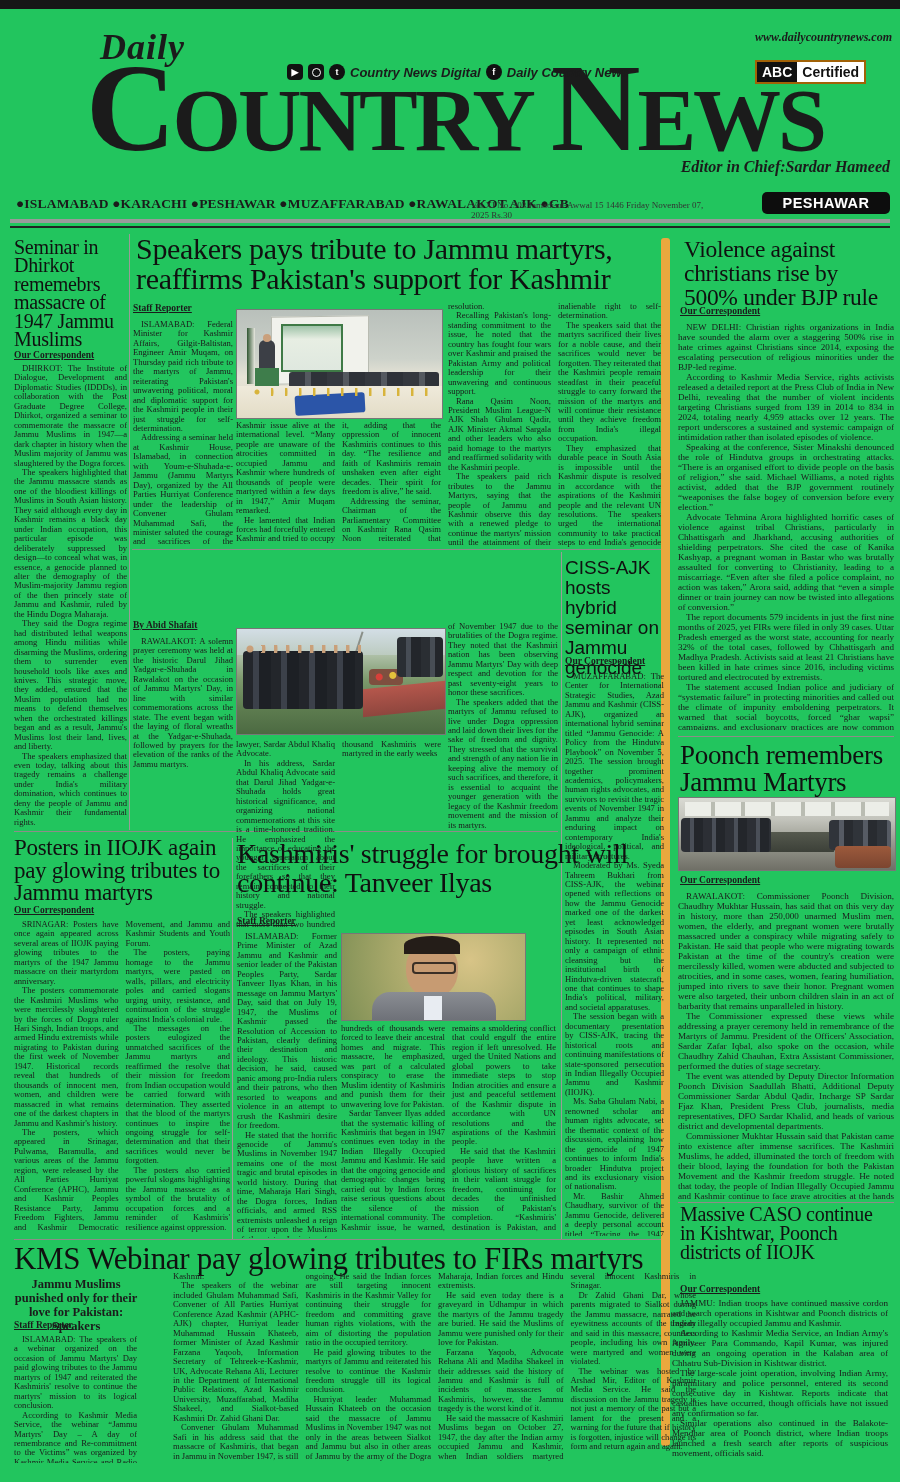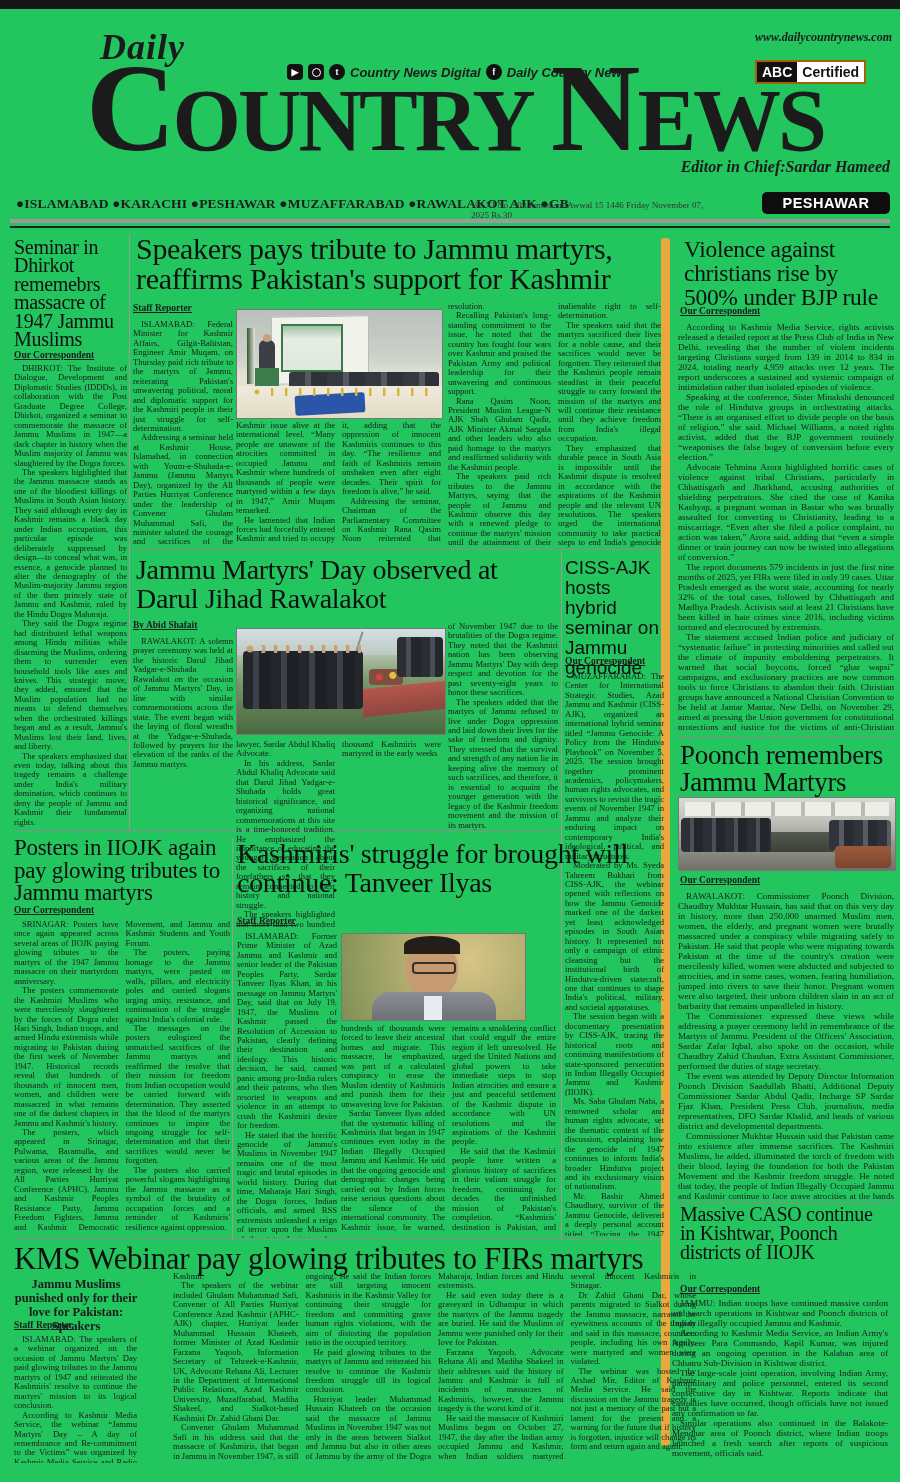--- a/index.html
+++ b/index.html
@@ -134,21 +134,20 @@
     </div>
   <div class="abs body-region two-col cont" style="left:448px;top:302px;width:213px;height:246px;">
       <p>resolution.</p>
       <p>Recalling Pakistan's long-standing commitment to the issue, he noted that the country has fought four wars over Kashmir and praised the Pakistan Army and political leadership for their unwavering and continuous support.</p>
       <p>Rana Qasim Noon, President Muslim League-N AJK Shah Ghulam Qadir, AJK Minister Akmal Sargala and other leaders who also paid homage to the martyrs and reaffirmed solidarity with the Kashmiri people.</p>
       <p>The speakers paid rich tributes to the Jammu Martyrs, saying that the people of Jammu and Kashmir observe this day with a renewed pledge to continue the martyrs' mission until the attainment of their inalienable right to self-determination.</p>
       <p>The speakers said that the martyrs sacrificed their lives for a noble cause, and their sacrifices would never be forgotten. They reiterated that the Kashmiri people remain steadfast in their peaceful struggle to carry forward the mission of the martyrs and will continue their resistance until they achieve freedom from India's illegal occupation.</p>
       <p>They emphasized that durable peace in South Asia is impossible until the Kashmir dispute is resolved in accordance with the aspirations of the Kashmiri people and the relevant UN resolutions. The speakers urged the international community to take practical steps to end India's genocide in occupied Jammu and Kashmir and to facilitate a just resolution of the Kashmir dispute.</p>
     </div>
 
-  <div class="abs hl" style="left:136px;top:556px;width:430px;font-size:28px;line-height:1.02;">Jammu Martyrs' Day observed at Darul Jihad Rawalakot</div>
   <div class="abs byline" style="left:133px;top:620px;">By Abid Shafait</div>
   <div class="abs body-region" style="left:133px;top:637px;width:100px;height:297px;">
       <p>RAWALAKOT: A solemn prayer ceremony was held at the historic Darul Jihad Yadgar-e-Shuhada in Rawalakot on the occasion of Jammu Martyrs' Day, in line with similar commemorations across the state. The event began with the laying of floral wreaths at the Yadgar-e-Shuhada, followed by prayers for the elevation of the ranks of the Jammu martyrs.</p>
     </div>
 
   <div class="abs photo" id="photo-darul" style="left:236px;top:628px;width:208px;height:105px;">
     <div class="ph-el" style="left:0;top:0;width:208px;height:26px;background:linear-gradient(180deg,#d3dee6,#bccbc0);"></div>
     <div class="ph-el" style="left:120px;top:2px;width:2px;height:30px;background:#8a8f88;transform:rotate(18deg);"></div>
     <div class="ph-el" style="left:6px;top:22px;width:120px;height:58px;background:repeating-linear-gradient(90deg,#23262b 0 10px,#3c414a 10px 16px,#1d2025 16px 28px);border-radius:4px;"></div>
     <div class="ph-el" style="left:8px;top:16px;width:116px;height:8px;background:repeating-radial-gradient(circle at 5px 4px,#c9a07a 0 3px,transparent 4px 12px);"></div>
@@ -223,20 +222,21 @@
       <p>He said even today there is a graveyard in Udhampur in which the martyrs of the Jammu tragedy are buried. He said the Muslims of Jammu were punished only for their love for Pakistan.</p>
       <p>Farzana Yaqoob, Advocate Rehana Ali and Madiha Shakeel in their addresses said the history of Jammu and Kashmir is full of incidents of massacres of Kashmiris, however, the Jammu tragedy is the worst kind of it.</p>
       <p>He said the massacre of Kashmiri Muslims began on October 27, 1947, the day after the Indian army occupied Jammu and Kashmir, when Indian soldiers martyred several innocent Kashmiris in Srinagar.</p>
       <p>Dr Zahid Ghani Dar, whose parents migrated to Sialkot during the Jammu massacre, narrated the eyewitness accounts of the tragedy and said in this massacre, countless people, including his own family, were martyred and women were violated.</p>
       <p>The webinar was hosted by Arshad Mir, Editor of Kashmir Media Service. He said the discussion on the Jammu tragedy is not just a memory of the past but a lament for the present and a warning for the future that if history is forgotten, injustice will change its form and return again and again.</p>
     </div>
 
   <div class="abs hl" style="left:684px;top:238px;width:208px;font-size:23.5px;line-height:1.02;">Violence against christians rise by 500% under BJP rule</div>
   <div class="abs byline" style="left:680px;top:306px;">Our Correspondent</div>
   <div class="abs body-region rbody" style="left:678px;top:322px;width:216px;height:408px;">
+      <p>NEW DELHI: Christian rights organizations in India have sounded the alarm over a staggering 500% rise in hate crimes against Christians since 2014, exposing the escalating persecution of religious minorities under the BJP-led regime.</p>
       <p>According to Kashmir Media Service, rights activists released a detailed report at the Press Club of India in New Delhi, revealing that the number of violent incidents targeting Christians surged from 139 in 2014 to 834 in 2024, totaling nearly 4,959 attacks over 12 years. The report underscores a sustained and systemic campaign of intimidation rather than isolated episodes of violence.</p>
       <p>Speaking at the conference, Sister Minakshi denounced the role of Hindutva groups in orchestrating attacks. “There is an organised effort to divide people on the basis of religion,” she said. Michael Williams, a noted rights activist, added that the BJP government routinely “weaponises the false bogey of conversion before every election.”</p>
       <p>Advocate Tehmina Arora highlighted horrific cases of violence against tribal Christians, particularly in Chhattisgarh and Jharkhand, accusing authorities of shielding perpetrators. She cited the case of Kanika Kashyap, a pregnant woman in Bastar who was brutally assaulted for converting to Christianity, leading to a miscarriage. “Even after she filed a police complaint, no action was taken,” Arora said, adding that “even a simple dinner or train journey can now be twisted into allegations of conversion.”</p>
       <p>The report documents 579 incidents in just the first nine months of 2025, yet FIRs were filed in only 39 cases. Uttar Pradesh emerged as the worst state, accounting for nearly 32% of the total cases, followed by Chhattisgarh and Madhya Pradesh. Activists said at least 21 Christians have been killed in hate crimes since 2016, including victims tortured and electrocuted by extremists.</p>
       <p>The statement accused Indian police and judiciary of “systematic failure” in protecting minorities and called out the climate of impunity emboldening perpetrators. It warned that social boycotts, forced “ghar wapsi” campaigns, and exclusionary practices are now common tools to force Christians to abandon their faith. Christian groups have announced a National Christian Convention to be held at Jantar Mantar, New Delhi, on November 29, aimed at pressing the Union government for constitutional protections and justice for the victims of anti-Christian violence.</p>
     </div>
 
   <div class="abs hl" style="left:680px;top:742px;width:212px;font-size:27px;line-height:1.0;">Poonch remembers Jammu Martyrs</div>
   <div class="abs photo" id="photo-poonch" style="left:678px;top:797px;width:216px;height:72px;">
     <div class="ph-el" style="left:6px;top:4px;width:204px;height:14px;background:repeating-linear-gradient(90deg,#eceee8 0 26px,#b9bcb2 26px 30px);"></div>

